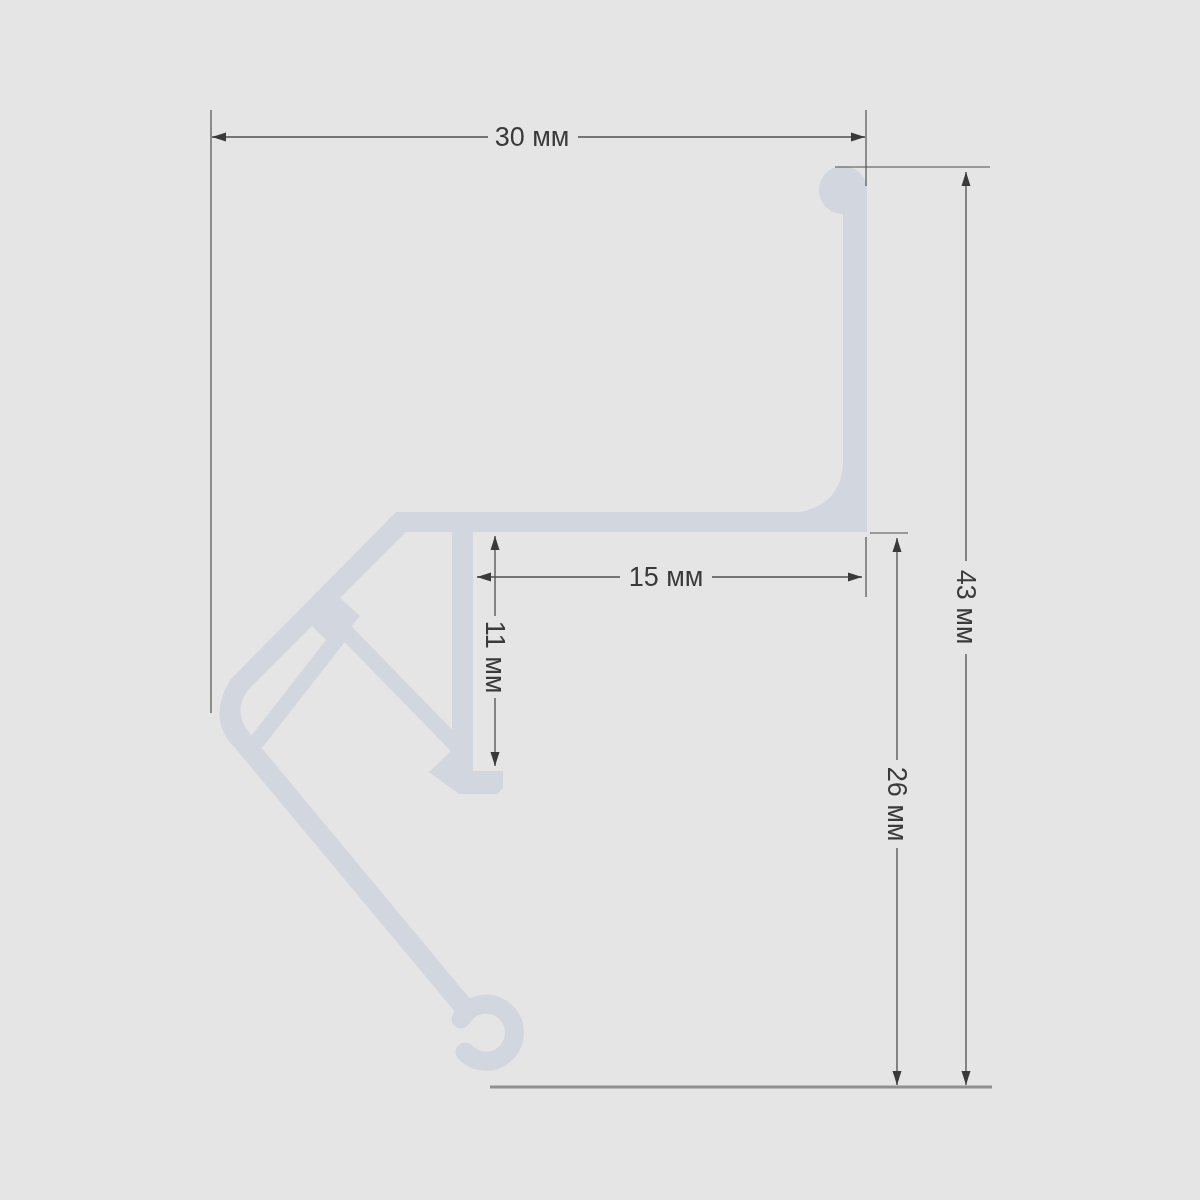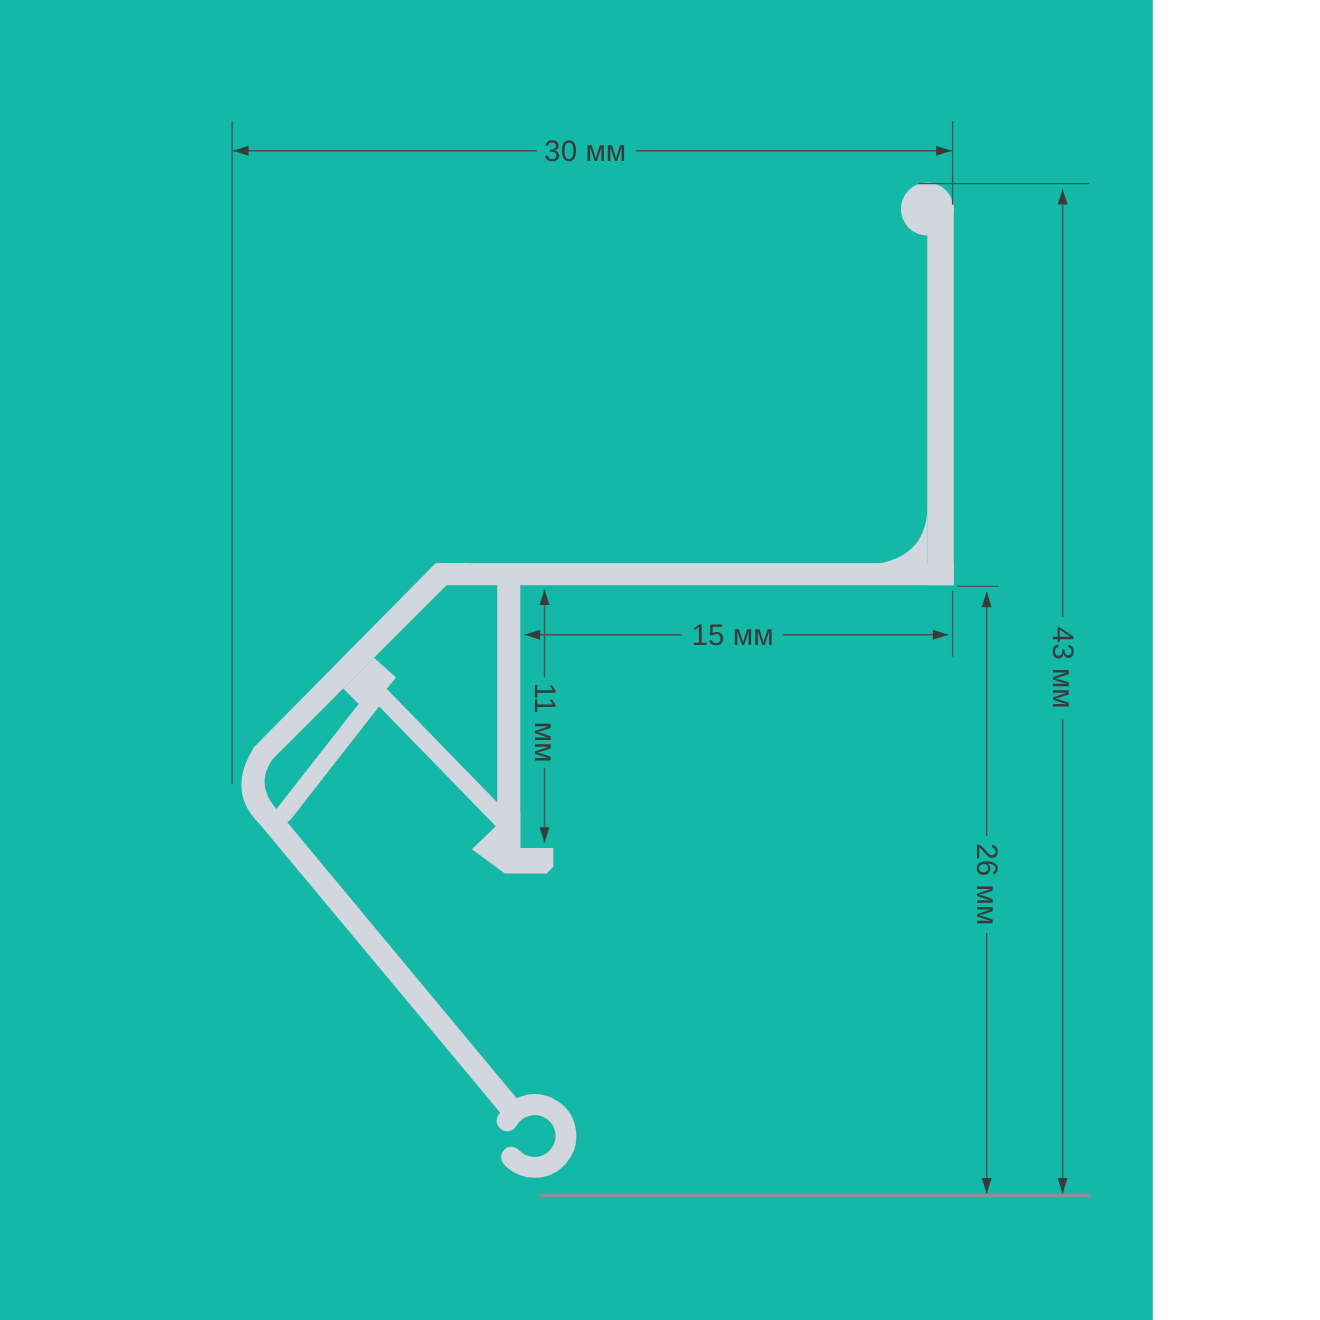--- a/index.html
+++ b/index.html
@@ -6,23 +6,23 @@
     margin: 0;
     padding: 0;
     background: #ffffff;
     width: 1200px;
     height: 1200px;
     overflow: hidden;
     font-family: "Liberation Sans", sans-serif;
   }
   .stage {
     position: relative;
-    width: 1048px;
+    width: 1200px;
     height: 1200px;
-    background: #14b8a6;
+    background: #e5e5e5;
     text-decoration: underline;
   }
   svg { display: block; }
   text {
     font-family: "Liberation Sans", "DejaVu Sans", sans-serif;
     font-size: 27px;
   }
 </style>
 </head>
 <body>

